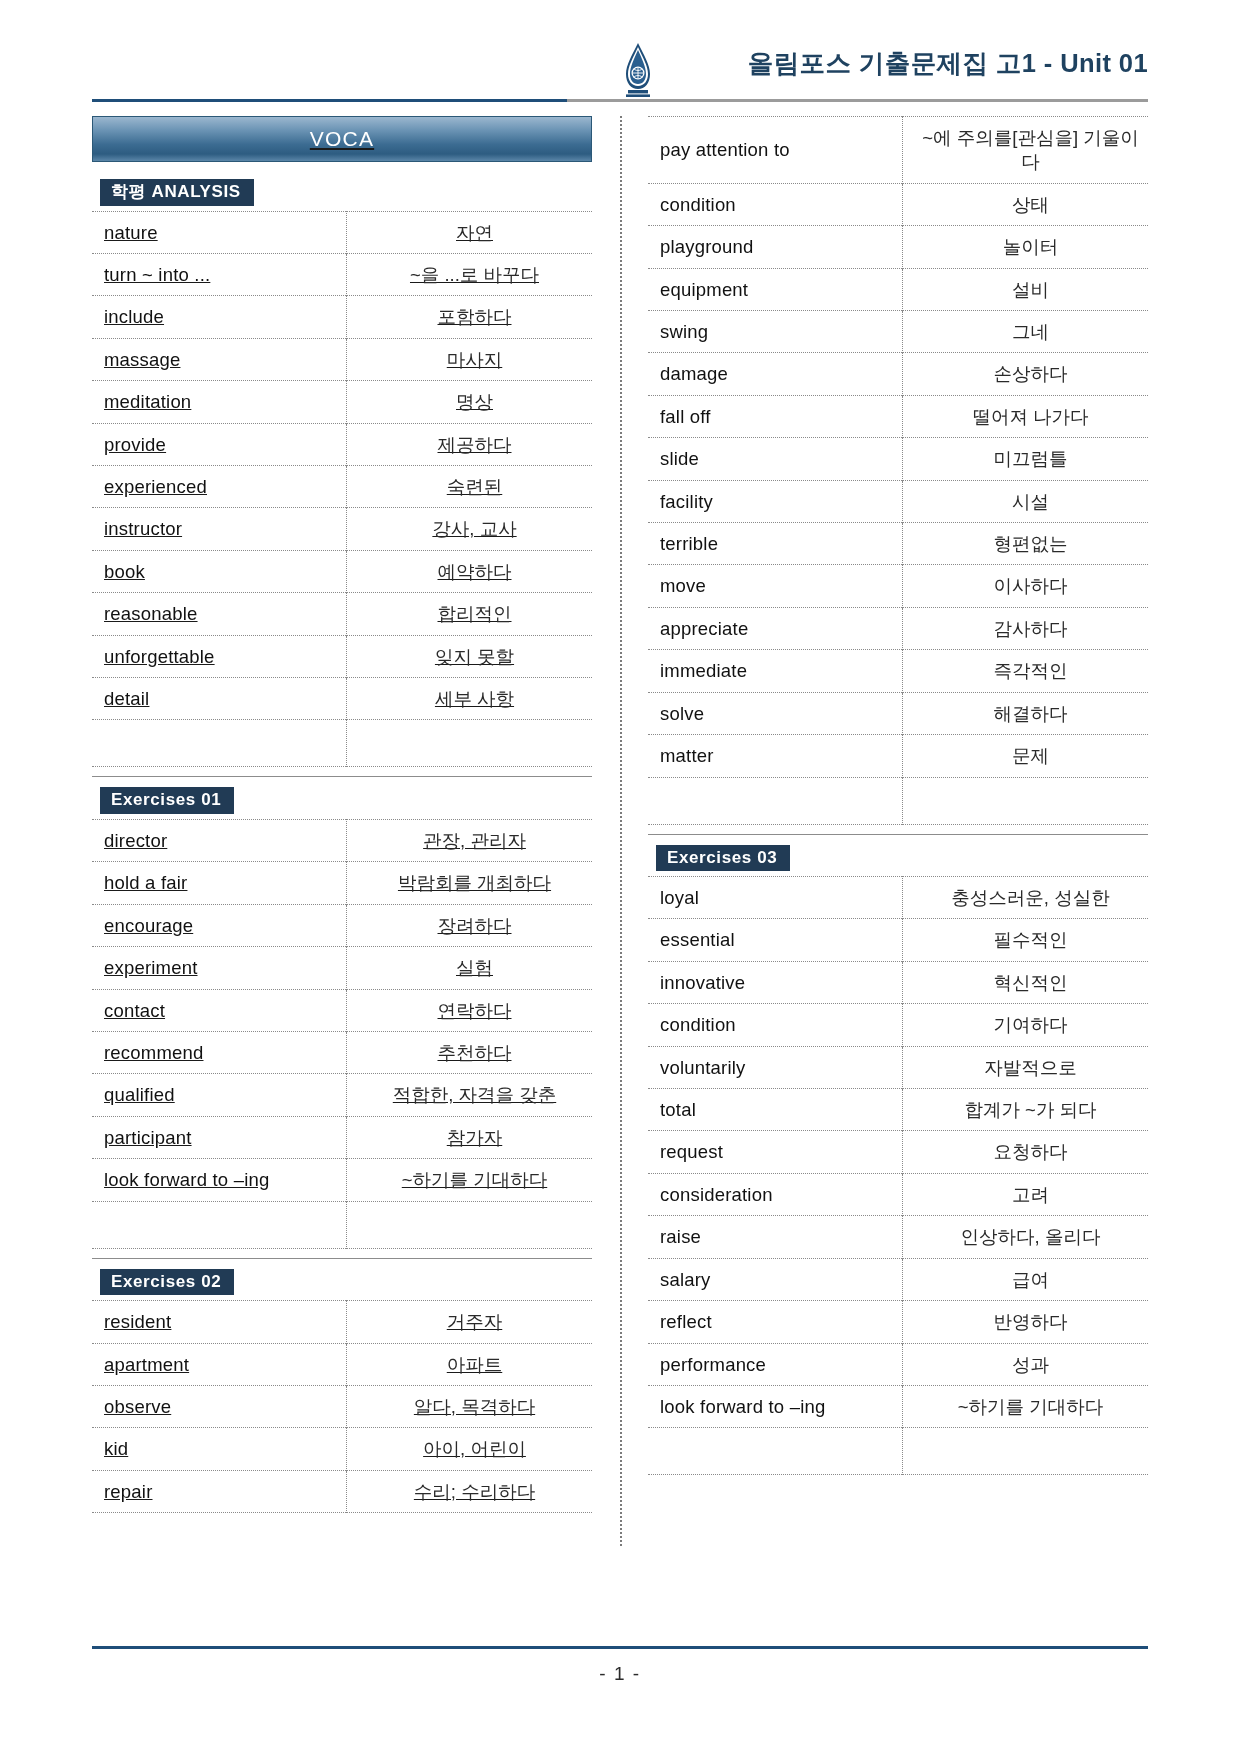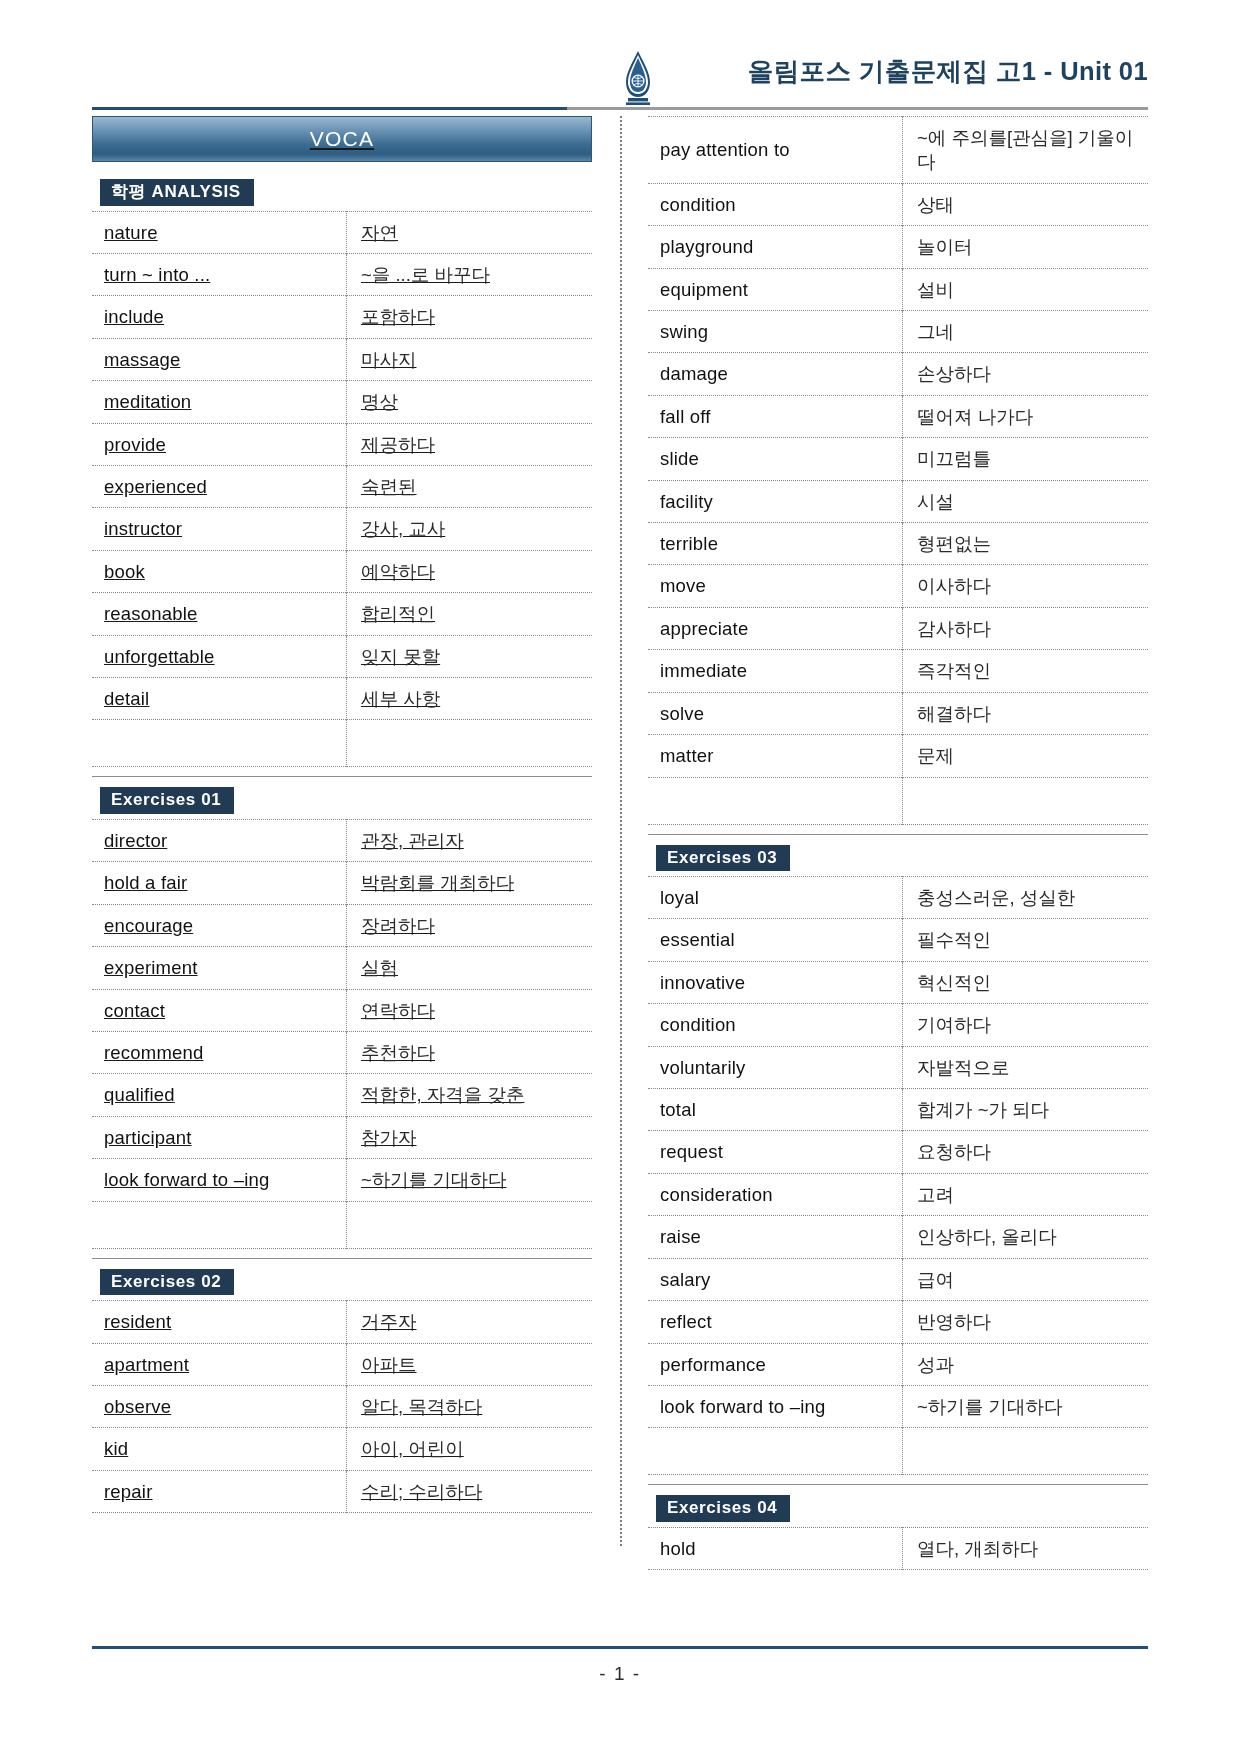--- a/index.html
+++ b/index.html
@@ -26,21 +26,21 @@
   .page-header {
     position: absolute;
     left: 0;
     top: 36px;
     width: 1240px;
     height: 62px;
   }
   .header-inner {
     position: relative;
     height: 100%;
-    margin: 12px 92px;
+    margin: 4px 92px;
   }
   .pen-logo {
     position: absolute;
     left: 524px;
     top: 2px;
     width: 44px;
     height: 56px;
   }
   .header-title {
     position: absolute;
@@ -149,20 +149,21 @@
   .vocab-table td.en {
     width: 238px;
     padding-left: 12px;
     color: #111111;
     letter-spacing: 0.2px;
   }
   .vocab-table td.ko {
     border-left: 1px dotted #8a8a8a;
     padding-left: 14px;
     color: #2a2a2a;
+    text-align: center;
   }
   .vocab-table tr.blank td {
     height: 34px;
     padding-top: 6px;
     padding-bottom: 6px;
   }
   .vocab-table tr.blank td.en,
   .vocab-table tr.blank td.ko { color: transparent; }
 
   .section-rule {
@@ -490,32 +491,20 @@
                   <td class="en">look forward to –ing</td>
                   <td class="ko">~하기를 기대하다</td>
                 </tr>
                 <tr class="blank">
                   <td class="en"></td>
                   <td class="ko"></td>
                 </tr>
               </tbody>
             </table>
           </div>
-          <div class="section">
-            <div class="section-rule"></div>
-            <div class="badge-wrap"><span class="section-badge">Exercises 04</span></div>
-            <table class="vocab-table">
-              <tbody>
-                <tr>
-                  <td class="en">hold</td>
-                  <td class="ko">열다, 개최하다</td>
-                </tr>
-              </tbody>
-            </table>
-          </div>
         </div>
     </div>
   </div>
 
   <div class="page-footer">
     <div class="footer-rule"></div>
     <div class="footer-page-no">- 1 -</div>
   </div>
 
 </div>

